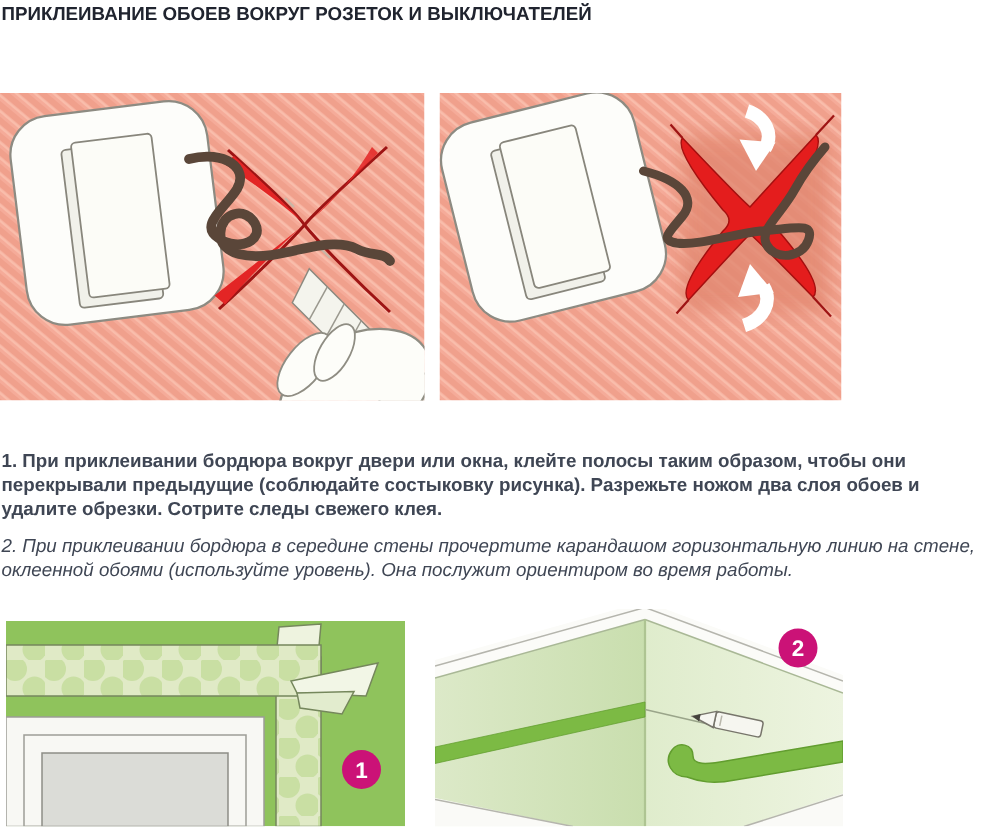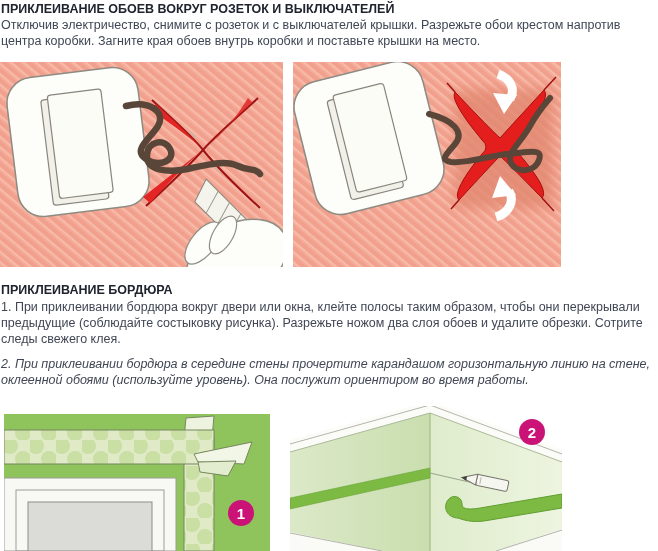--- a/index.html
+++ b/index.html
@@ -17,21 +17,20 @@
   }
   .fig{position:absolute;display:block;}
   svg{display:block;}
 </style>
 </head>
 <body>
 
 <div id="stage">
 
   <div class="heading" style="top:2px;text-align:center;">ПРИКЛЕИВАНИЕ ОБОЕВ ВОКРУГ РОЗЕТОК И ВЫКЛЮЧАТЕЛЕЙ</div>
-  <div class="para" style="top:17px;">Отключив электричество, снимите с розеток и с выключателей крышки. Разрежьте обои крестом напротив центра коробки. Загните края обоев внутрь коробки и поставьте крышки на место.</div>
 
   <svg class="fig" style="left:0;top:62px;" width="283" height="205" viewBox="0 0 283 205">
     <defs>
       <pattern id="hatchA" width="8" height="8" patternUnits="userSpaceOnUse" patternTransform="rotate(-50)">
         <rect width="8" height="8" fill="#f5ab99"></rect>
         <rect width="4" height="8" fill="#f0a08c"></rect>
         <rect x="6" width="1.6" height="8" fill="#f9bdab"></rect>
       </pattern>
     </defs>
     <rect width="283" height="205" fill="url(#hatchA)"></rect>
@@ -104,22 +103,21 @@
     <g>
       <path d="M205,12 C217,16 223,27 217,37" fill="none" stroke="#ffffff" stroke-width="9"></path>
       <polygon points="224,33 211,52 200,31" fill="#ffffff"></polygon>
     </g>
     <g>
       <path d="M203,155 C216,151 222,139 216,129" fill="none" stroke="#ffffff" stroke-width="9"></path>
       <polygon points="223,133 207,114 199,136" fill="#ffffff"></polygon>
     </g>
   </svg>
 
-  <div class="heading" style="top:283px;">ПРИКЛЕИВАНИЕ БОРДЮРА</div>
-  <div class="para" style="top:299px;">1. При приклеивании бордюра вокруг двери или окна, клейте полосы таким образом, чтобы они перекрывали предыдущие (соблюдайте состыковку рисунка). Разрежьте ножом два слоя обоев и удалите обрезки. Сотрите следы свежего клея.</div>
+  <div class="para" style="top:299px;font-weight:bold;">1. При приклеивании бордюра вокруг двери или окна, клейте полосы таким образом, чтобы они перекрывали предыдущие (соблюдайте состыковку рисунка). Разрежьте ножом два слоя обоев и удалите обрезки. Сотрите следы свежего клея.</div>
   <div class="para" style="top:356px;font-style:italic;">2. При приклеивании бордюра в середине стены прочертите карандашом горизонтальную линию на стене, оклеенной обоями (используйте уровень). Она послужит ориентиром во время работы.</div>
 
   <svg class="fig" style="left:4px;top:414px;" width="266" height="137" viewBox="0 0 266 137">
     <defs>
       <pattern id="dotsA" width="26" height="26" patternUnits="userSpaceOnUse">
         <rect width="26" height="26" fill="#E0EAC6"></rect>
         <circle cx="6" cy="6" r="8" fill="#C9DFA3"></circle>
         <circle cx="19" cy="19" r="8" fill="#C9DFA3"></circle>
       </pattern>
     </defs>

